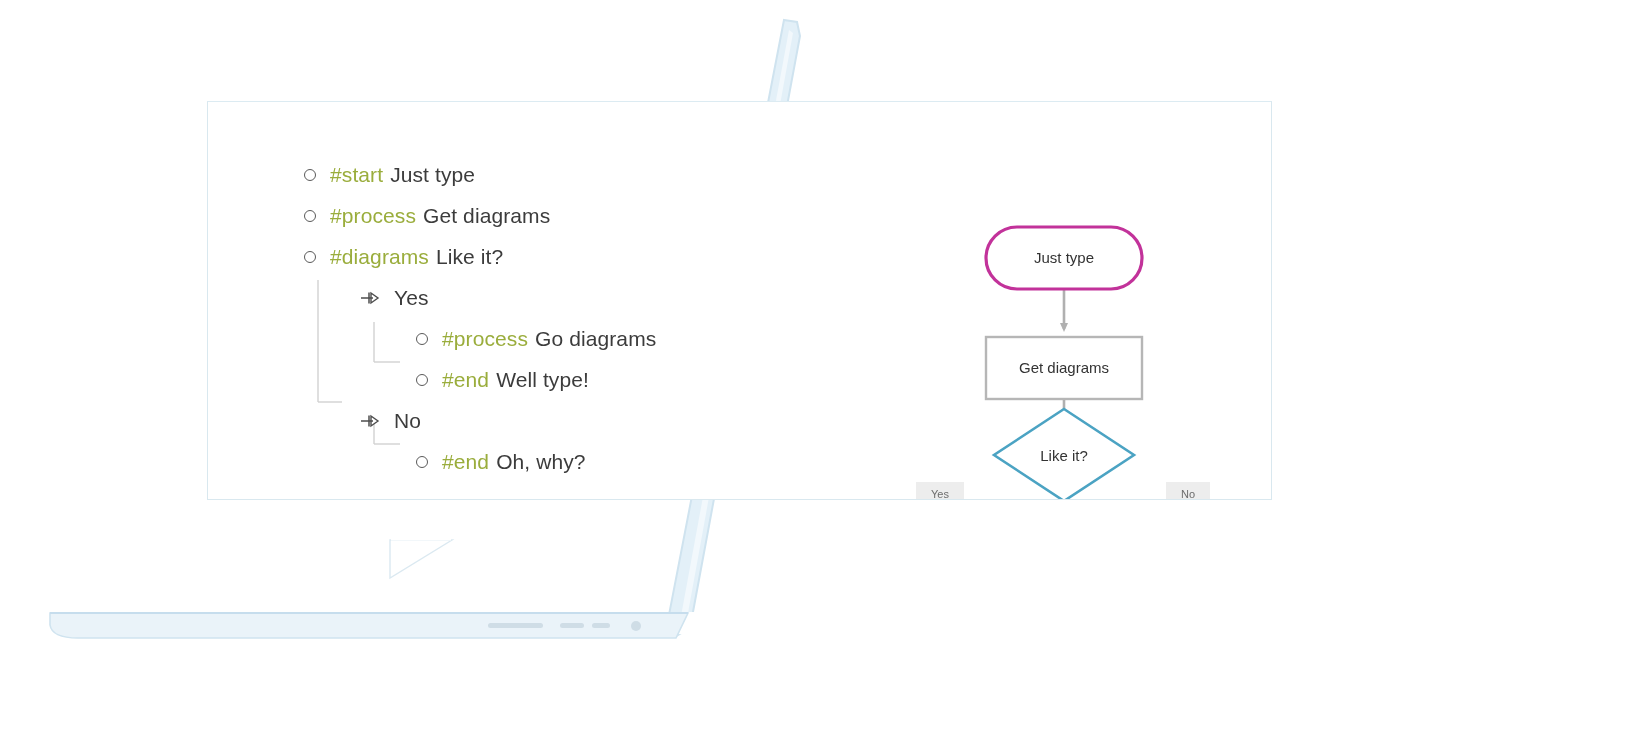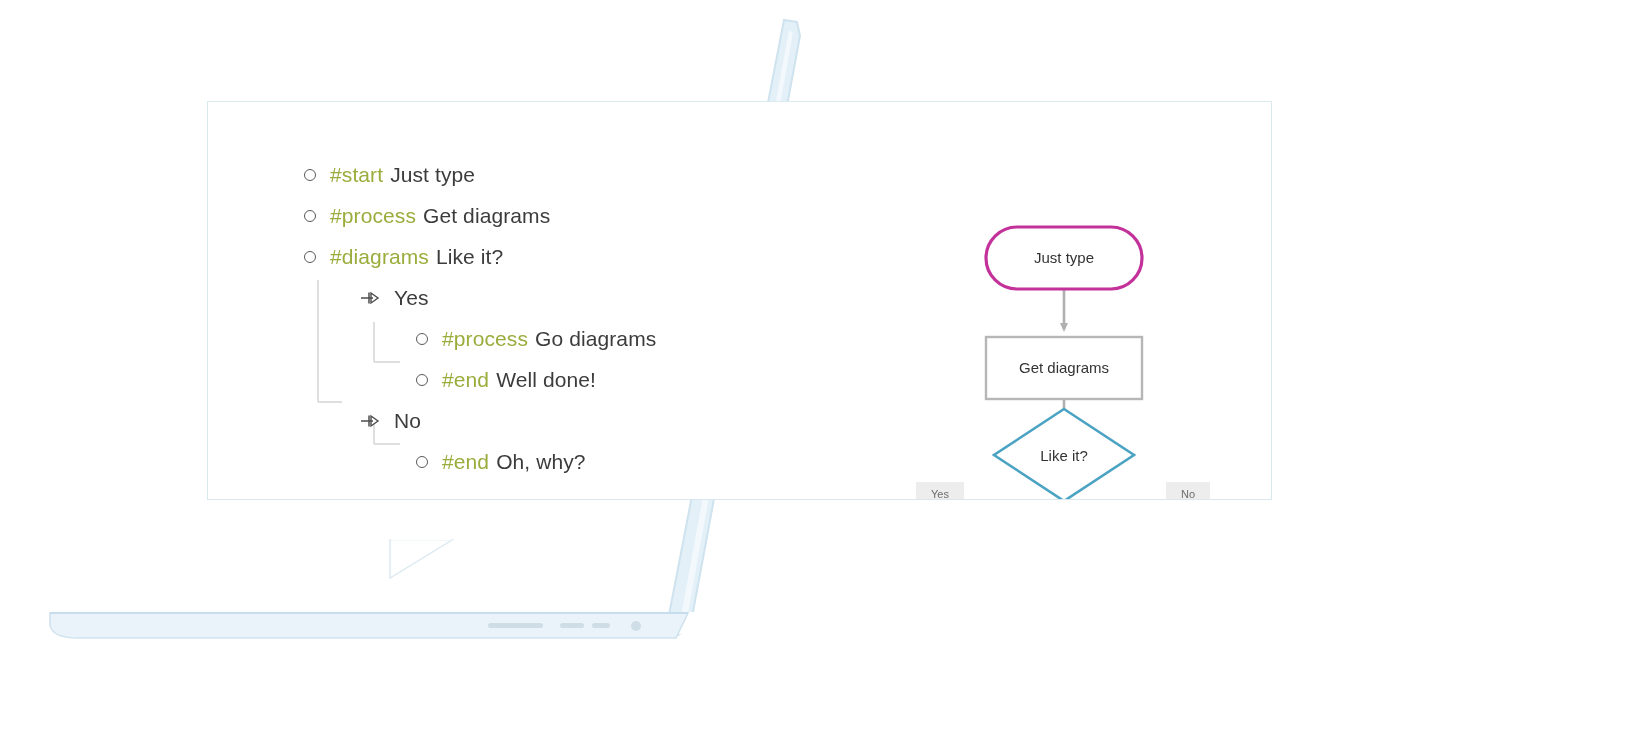--- a/index.html
+++ b/index.html
@@ -164,21 +164,21 @@
 
       <div class="row lvl2">
         <span class="bullet"></span>
         <span class="tag">#process</span>
         <span class="txt">Go diagrams</span>
       </div>
 
       <div class="row lvl2">
         <span class="bullet"></span>
         <span class="tag">#end</span>
-        <span class="txt">Well done!</span>
+        <span class="txt">Well type!</span>
       </div>
 
       <div class="row lvl1">
         <span class="arrowglyph">
           <svg viewBox="0 0 20 16" width="20" height="16" xmlns="http://www.w3.org/2000/svg">
             <path d="M1 8 H13" stroke="#4d4d4d" stroke-width="1.5" fill="none"></path>
             <path d="M9 2.5 L9 13.5" stroke="#4d4d4d" stroke-width="1.5" fill="none"></path>
             <path d="M11 3 L18 8 L11 13 Z" stroke="#4d4d4d" stroke-width="1.4" fill="none"></path>
           </svg>
         </span>

